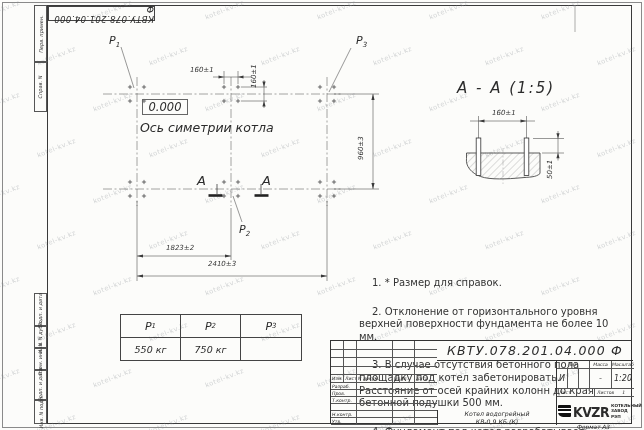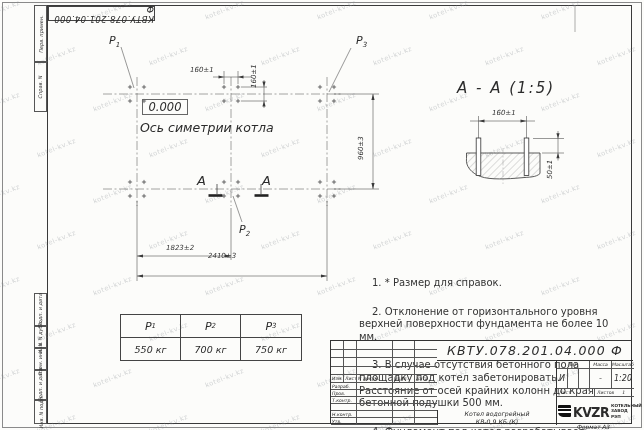--- a/index.html
+++ b/index.html
@@ -271,21 +271,21 @@
   <div class="t" style="left:356px;top:34px;font-size:11px;"><span>P</span><sub style="font-size:7px;">3</sub></div>
   <div class="t" style="left:239px;top:223px;font-size:11px;"><span>P</span><sub style="font-size:7px;">2</sub></div>
   <div class="elev-box">
       <span>0.000</span>
     </div>
   <div class="t" style="left:140px;top:120px;font-size:12.5px;">Ось симетрии котла</div>
   <div class="t dim" style="left:190px;top:66px;">160±1</div>
   <div class="t dim rot" style="left:250px;top:88px;">160±1</div>
   <div class="t dim rot" style="left:357px;top:160px;">960±3</div>
   <div class="t dim" style="left:166px;top:244px;">1823±2</div>
-  <div class="t dim" style="left:208px;top:252px;">2410±3</div>
+  <div class="t dim" style="left:208px;top:260px;">2410±3</div>
   <div class="t" style="left:197px;top:173px;font-size:13px;">А</div>
   <div class="t" style="left:262px;top:173px;font-size:13px;">А</div>
 
   <div class="t" style="left:457px;top:79px;font-size:15px;letter-spacing:2px;">А - А (1:5)</div>
   <div class="t dim" style="left:492px;top:109px;">160±1</div>
   <div class="t dim rot" style="left:546px;top:179px;">50±1</div>
 
   <div class="notes">
     <p>1. * Размер для справок.</p>
     <p>2. Отклонение от горизонтального уровня верхней поверхности фундамента не более 10 мм.</p>
@@ -300,21 +300,20 @@
       </div>
     <div class="ph">
         <span>P</span>
         <sub>2</sub>
       </div>
     <div class="ph">
         <span>P</span>
         <sub>3</sub>
       </div>
     <div class="pv">550 кг</div>
-    <div class="pv">700 кг</div>
     <div class="pv">750 кг</div>
   </div>
 
   <div class="tb">
     <div class="rev-grid">
       <i></i>
         <i></i>
         <i></i>
         <i></i>
         <i class="last-col"></i>

